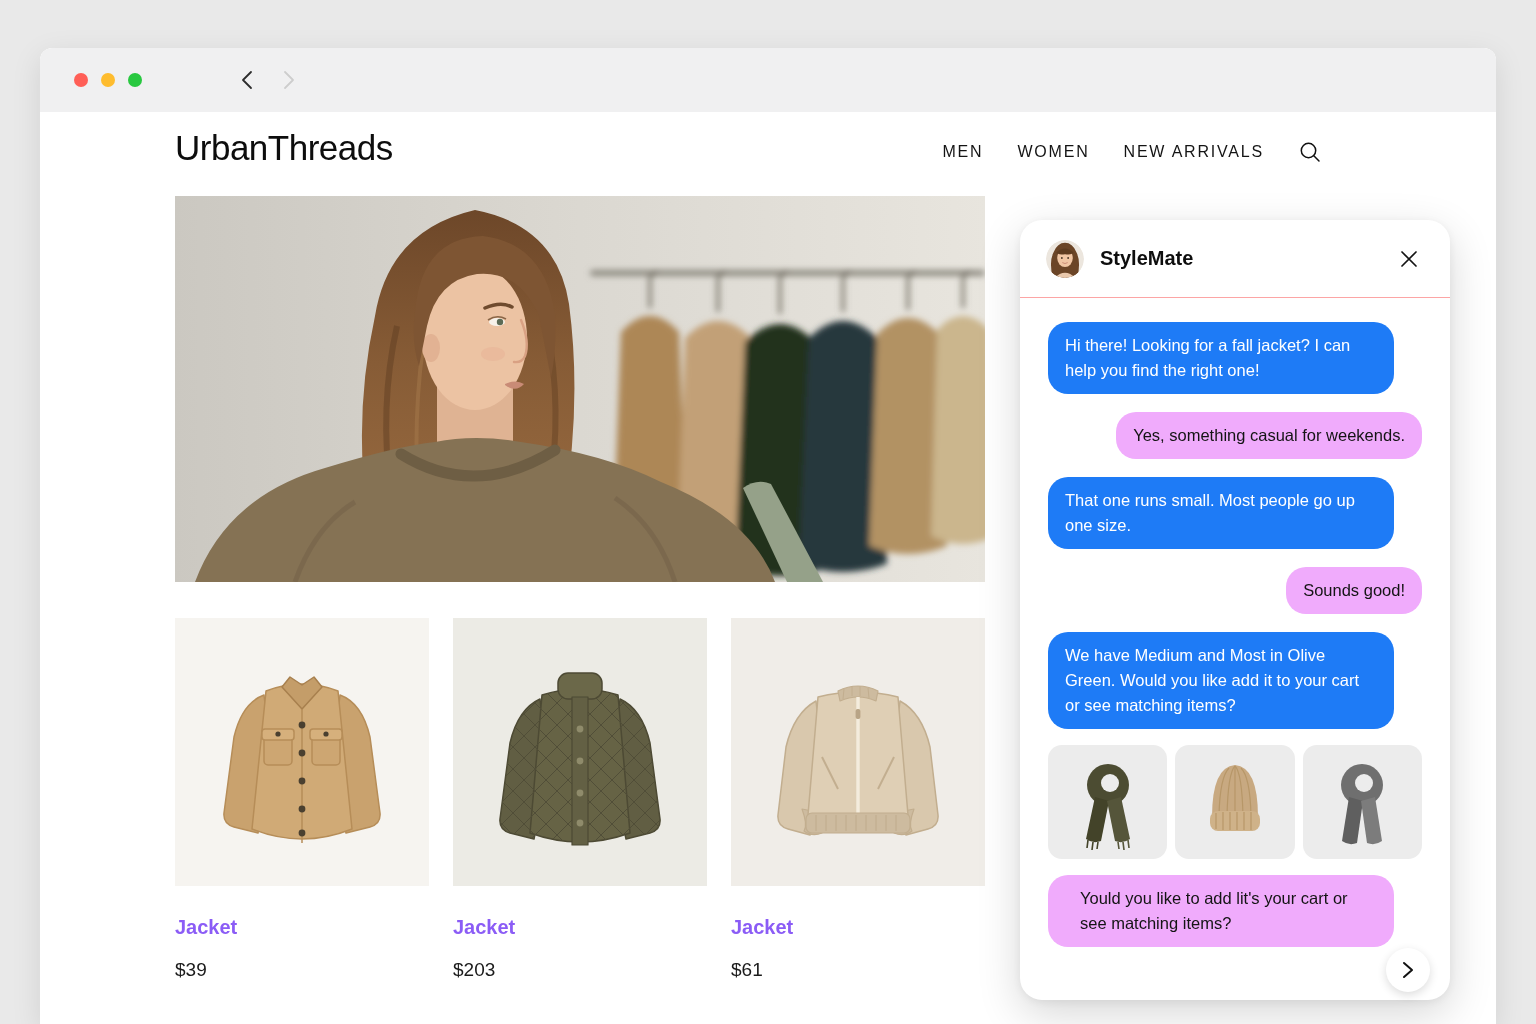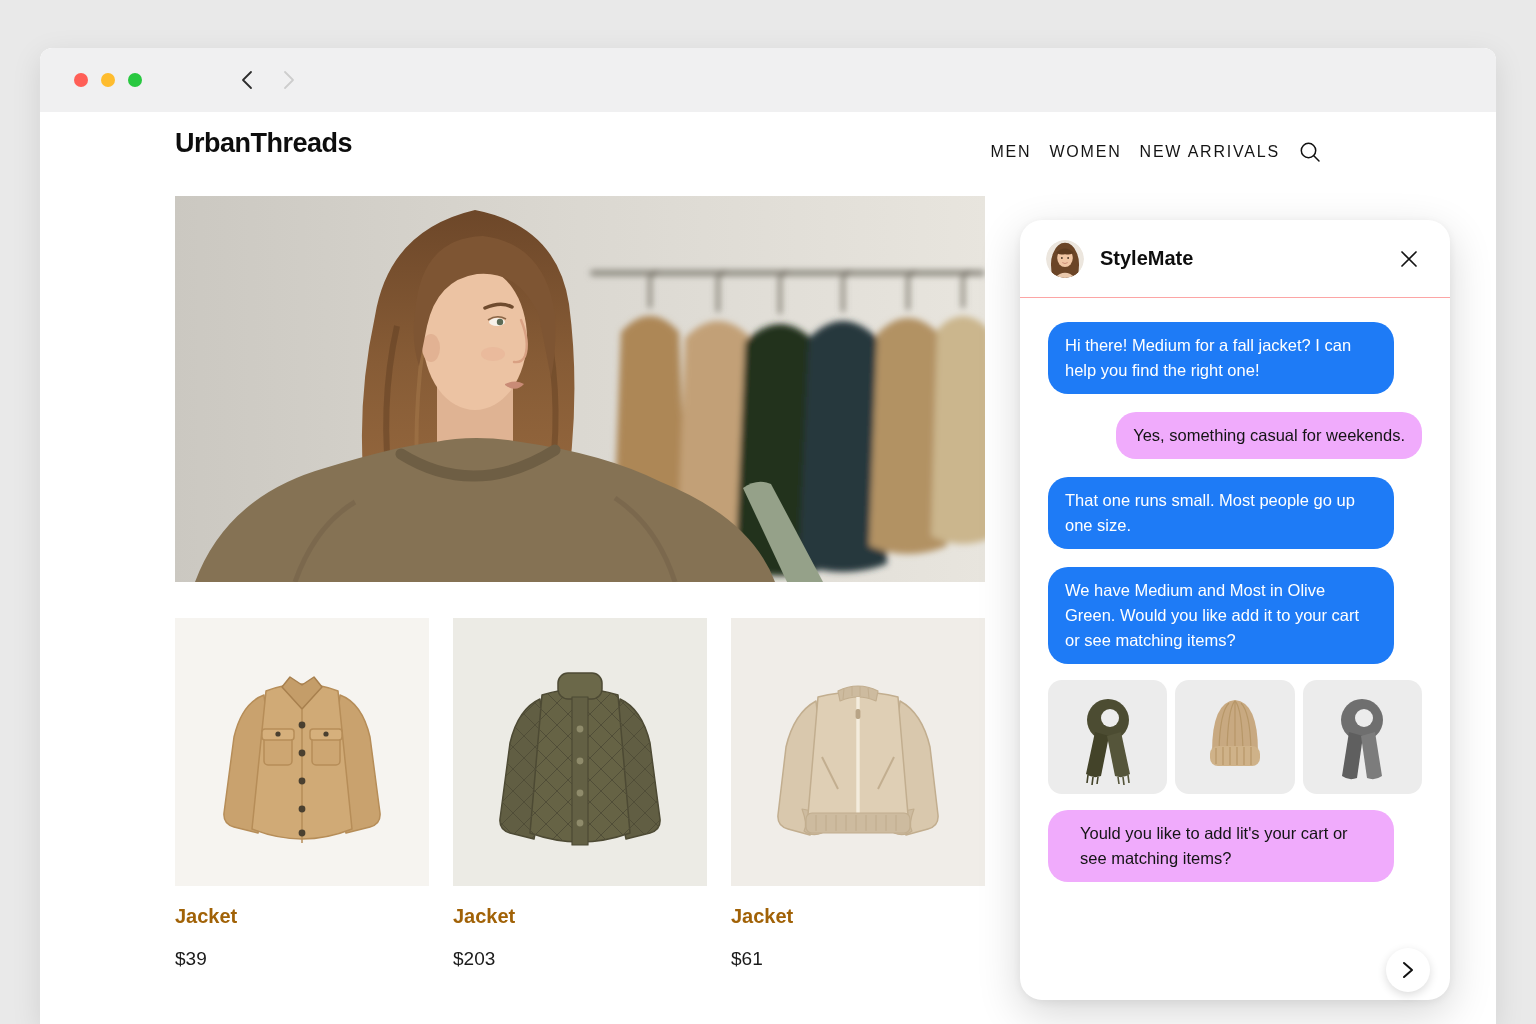--- a/index.html
+++ b/index.html
@@ -24,25 +24,25 @@
   .light { width:14px; height:14px; border-radius:50%; }
   .light.red    { background:#ff5f57; }
   .light.yellow { background:#febc2e; }
   .light.green  { background:#28c840; }
   .nav-arrows { display:flex; gap:30px; margin-left:98px; align-items:center; }
   .nav-arrows svg { display:block; }
 
   
   .logo {
     position:absolute; left:135px; top:80px;
-    font-size:27px; font-weight:700; letter-spacing:-0.5px; color:#0d0d0d;
+    font-size:35px; font-weight:400; letter-spacing:-0.5px; color:#0d0d0d;
   }
   .site-nav {
     position:absolute; top:88px; right:174px; height:32px;
-    display:flex; align-items:center; gap:18px;justify-content:space-between;
+    display:flex; align-items:center; gap:34px;justify-content:space-between;
   }
   .site-nav a {
     font-size:16px; letter-spacing:1.8px; color:#141414; text-decoration:none; font-weight:400;
   }
   .search-btn { display:flex; align-items:center; }
 
   
   .hero {
     position:absolute; left:135px; top:148px; width:810px; height:386px;
     overflow:hidden; background:#d8d5ce;
@@ -53,21 +53,21 @@
   .products {
     position:absolute; left:135px; top:570px; width:810px;
     display:grid; grid-template-columns:1fr 1fr 1fr; column-gap:24px;
   }
   .product-image {
     height:268px; display:flex; align-items:center; justify-content:center; overflow:hidden;
   }
   .pimg-1 { background:#f6f4f0; }
   .pimg-2 { background:#ecebe5; }
   .pimg-3 { background:#f0ede8; }
-  .product-name { margin-top:19px; font-size:20px; font-weight:700; color:#a16207; }
+  .product-name { margin-top:30px; font-size:20px; font-weight:700; color:#8b5cf6; }
   .product-price { margin-top:20px; font-size:19px; color:#1b1b1b; }
 
   
   .chat {
     position:absolute; left:980px; top:172px; width:430px; height:780px;
     background:#fff; border-radius:22px;
     box-shadow:0 14px 44px rgba(0,0,0,.16), 0 2px 8px rgba(0,0,0,.06);
   }
   .chat-header {
     height:78px; display:flex; align-items:center; padding:0 26px;
@@ -333,23 +333,24 @@
         </div>
         <div class="chat-title">StyleMate</div>
         <button class="chat-close" aria-label="Close chat">
           <svg width="22" height="22" viewBox="0 0 22 22">
               <path d="M4 4 L18 18 M18 4 L4 18" stroke="#141414" stroke-width="1.7" stroke-linecap="round"></path>
             </svg>
         </button>
       </div>
 
       <div class="chat-body">
-        <div class="bubble blue">Hi there! Medium for a fall jacket? I can help you find the right one!</div>
+        <div class="bubble blue">Hi there! Looking for a fall jacket? I can help you find the right one!</div>
         <div class="bubble grey">Yes, something casual for weekends.</div>
         <div class="bubble blue">That one runs small. Most people go up one size.</div>
+        <div class="bubble grey">Sounds good!</div>
         <div class="bubble blue">We have Medium and Most in Olive Green. Would you like add it to your cart or see matching items?</div>
 
         <div class="thumbs">
           <div class="thumb">
             <svg width="100" height="106" viewBox="0 0 100 106">
               <circle cx="50" cy="36" r="21" fill="#4c4c32"></circle>
               <circle cx="52" cy="34" r="9" fill="#ececec"></circle>
               <path d="M37 48 L28 90 q7 5 15 2 L51 52 Z" fill="#434329"></path>
               <path d="M63 48 L72 90 q-7 5 -15 2 L49 52 Z" fill="#55553a"></path>
               <g stroke="#434329" stroke-width="1.6">

